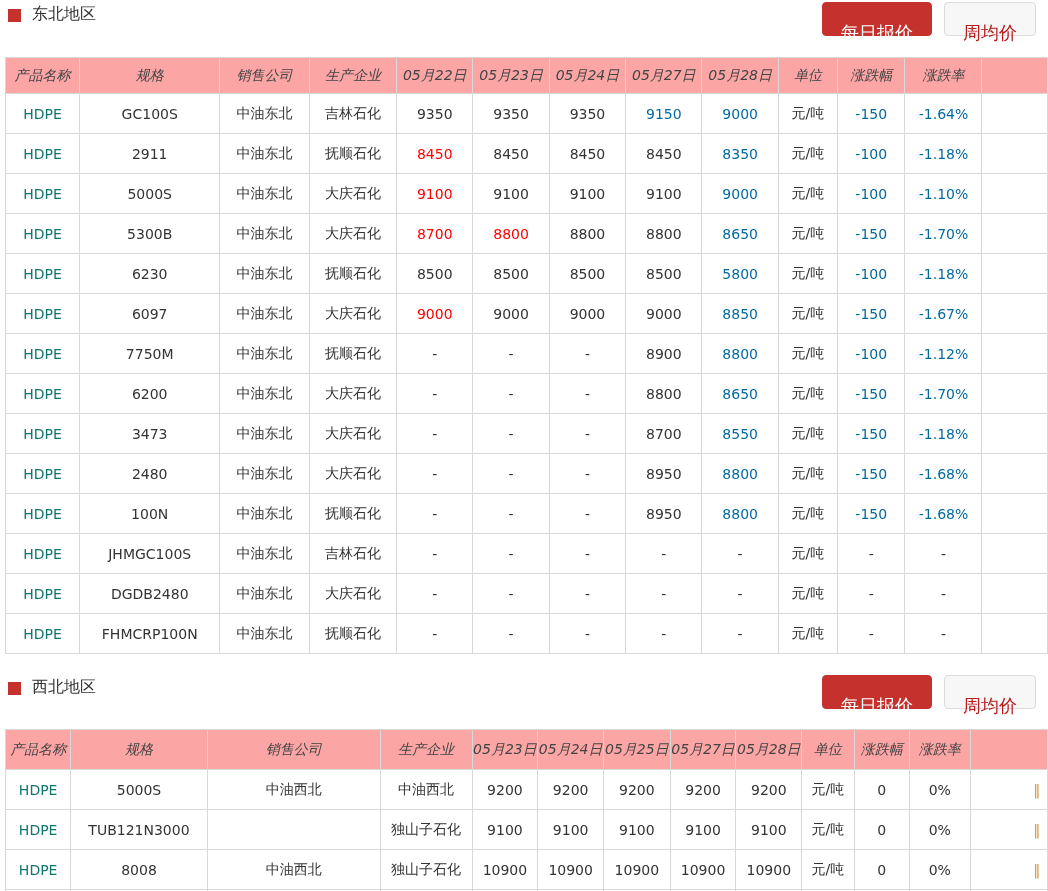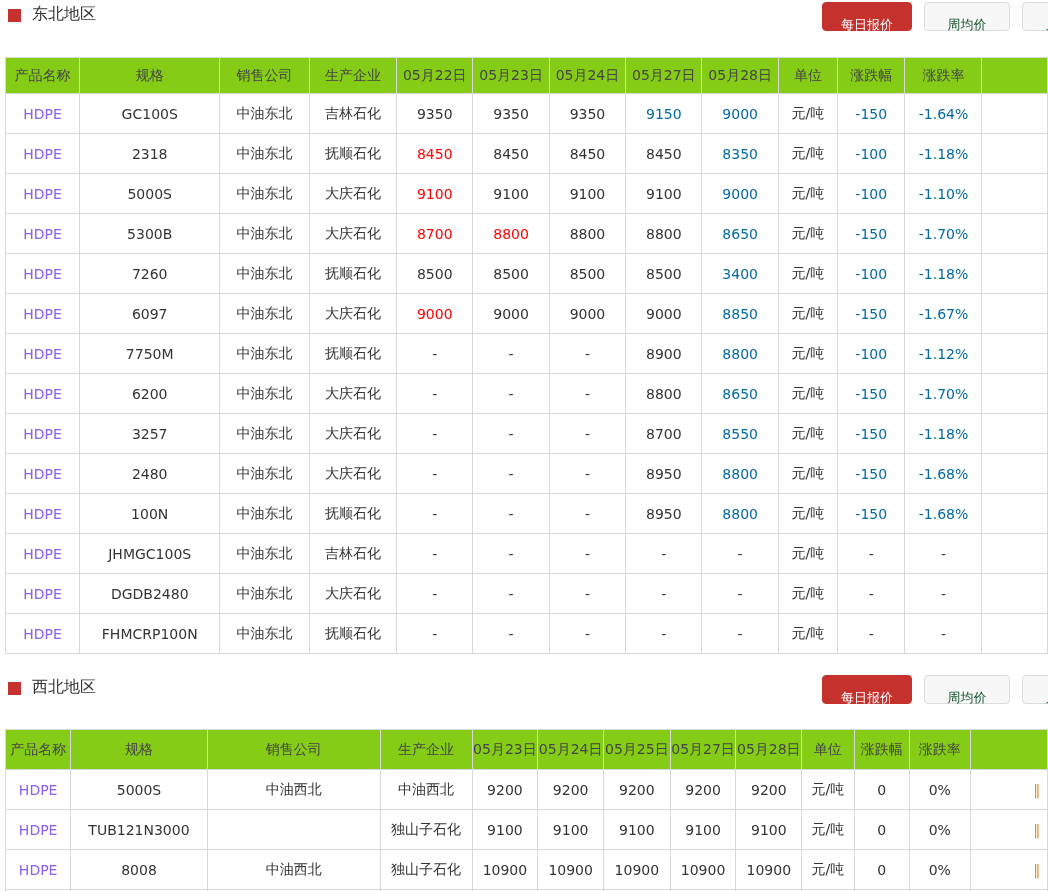--- a/index.html
+++ b/index.html
@@ -4,34 +4,34 @@
 <style>
   html,body{margin:0;padding:0;background:#fff;}
   body{font-family:"DejaVu Sans","Liberation Sans",sans-serif;color:#333;}
   .page{position:relative;width:1048px;height:891px;overflow:hidden;background:#fff;}
 
   .section{position:relative;}
   .sec-head{position:relative;height:34px;}
   .bullet{position:absolute;left:8px;top:9px;width:13px;height:13px;background:#c5322d;}
   .sec-title{position:absolute;left:32px;top:4px;font-size:16px;font-weight:400;color:#333;margin:0;}
   .btns{position:absolute;top:2px;left:822px;width:400px;display:flex;gap:12px;}
-  .btn{height:29px;line-height:27px;padding:8px 18px;font-size:13px;border-radius:4px;cursor:pointer;
+  .btn{height:29px;line-height:27px;padding:16px 18px;font-size:18px;border-radius:4px;cursor:pointer;
        font-family:inherit;white-space:nowrap;box-sizing:border-box;}
   .btn.primary{background:#c5322d;border:1px solid #c5322d;color:#fff;min-width:90px;}
-  .btn.default{background:#f7f7f7;border:1px solid #dcdcdc;color:#14532d;min-width:86px;}
+  .btn.default{background:#f7f7f7;border:1px solid #dcdcdc;color:#b91c1c;min-width:86px;}
 
   .tbl-wrap{overflow:hidden;margin-left:5px;}
   table{border-collapse:collapse;table-layout:fixed;background:#fff;}
   th,td{border:1px solid #d8d8d8;text-align:center;font-size:14px;font-weight:400;
         overflow:hidden;white-space:nowrap;padding:0;}
-  thead th{background:#84cc16;color:#444;}
+  thead th{background:#fca5a5;color:#444;font-style:italic;}
   tbody tr{height:40px;}
   .t-ne thead tr{height:36px;}
   .t-nw thead tr{height:40px;}
-  td a{color:#8b5cf6;text-decoration:none;cursor:pointer;}
+  td a{color:#0f766e;text-decoration:none;cursor:pointer;}
   .red{color:#ff0000;}
   .green{color:#0369a1;}
   .frag{color:#e0952e;font-size:14px;display:inline-block;margin-left:56px;}
 
   .s-northeast .tbl-wrap{margin-top:23px;}
   .s-northwest{margin-top:19px;}
   .s-northwest .tbl-wrap{margin-top:22px;}
 </style>
 </head>
 <body>
@@ -93,21 +93,21 @@
               <td>9350</td>
               <td class="green">9150</td>
               <td class="green">9000</td>
               <td>元/吨</td>
               <td class="green">-150</td>
               <td class="green">-1.64%</td>
               <td></td>
             </tr>
             <tr>
               <td><a>HDPE</a></td>
-              <td>2318</td>
+              <td>2911</td>
               <td>中油东北</td>
               <td>抚顺石化</td>
               <td class="red">8450</td>
               <td>8450</td>
               <td>8450</td>
               <td>8450</td>
               <td class="green">8350</td>
               <td>元/吨</td>
               <td class="green">-100</td>
               <td class="green">-1.18%</td>
@@ -138,28 +138,28 @@
               <td>8800</td>
               <td>8800</td>
               <td class="green">8650</td>
               <td>元/吨</td>
               <td class="green">-150</td>
               <td class="green">-1.70%</td>
               <td></td>
             </tr>
             <tr>
               <td><a>HDPE</a></td>
-              <td>7260</td>
+              <td>6230</td>
               <td>中油东北</td>
               <td>抚顺石化</td>
               <td>8500</td>
               <td>8500</td>
               <td>8500</td>
               <td>8500</td>
-              <td class="green">3400</td>
+              <td class="green">5800</td>
               <td>元/吨</td>
               <td class="green">-100</td>
               <td class="green">-1.18%</td>
               <td></td>
             </tr>
             <tr>
               <td><a>HDPE</a></td>
               <td>6097</td>
               <td>中油东北</td>
               <td>大庆石化</td>
@@ -198,21 +198,21 @@
               <td>-</td>
               <td>8800</td>
               <td class="green">8650</td>
               <td>元/吨</td>
               <td class="green">-150</td>
               <td class="green">-1.70%</td>
               <td></td>
             </tr>
             <tr>
               <td><a>HDPE</a></td>
-              <td>3257</td>
+              <td>3473</td>
               <td>中油东北</td>
               <td>大庆石化</td>
               <td>-</td>
               <td>-</td>
               <td>-</td>
               <td>8700</td>
               <td class="green">8550</td>
               <td>元/吨</td>
               <td class="green">-150</td>
               <td class="green">-1.18%</td>

